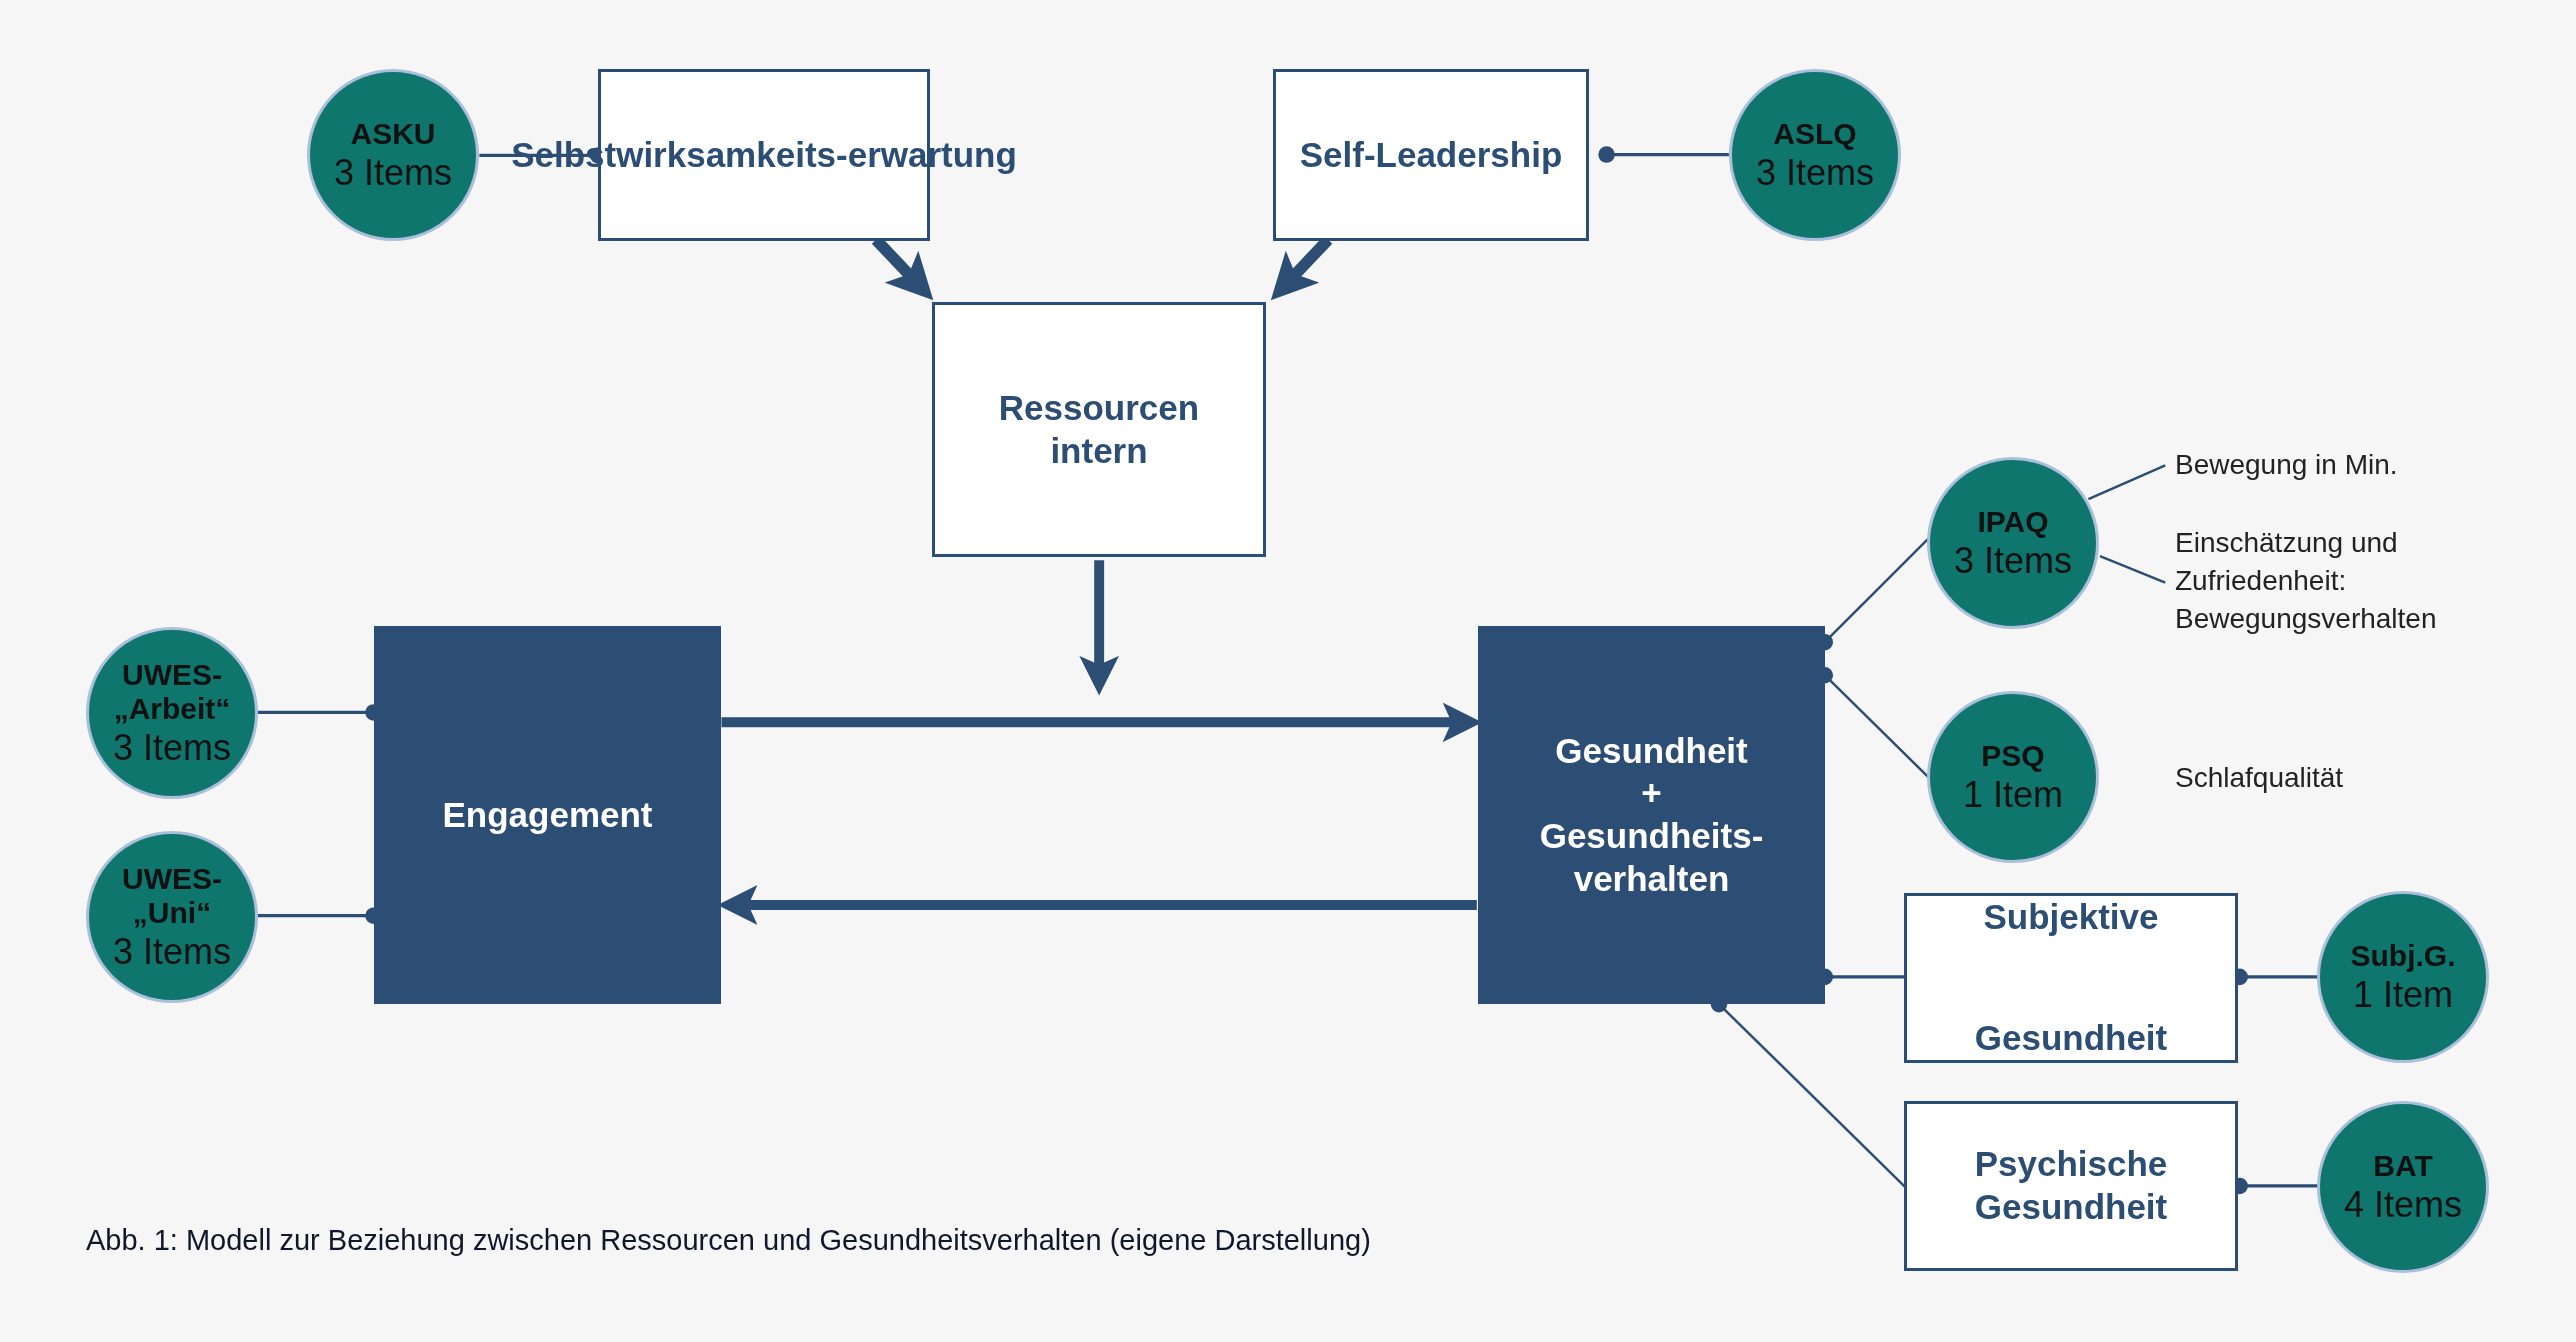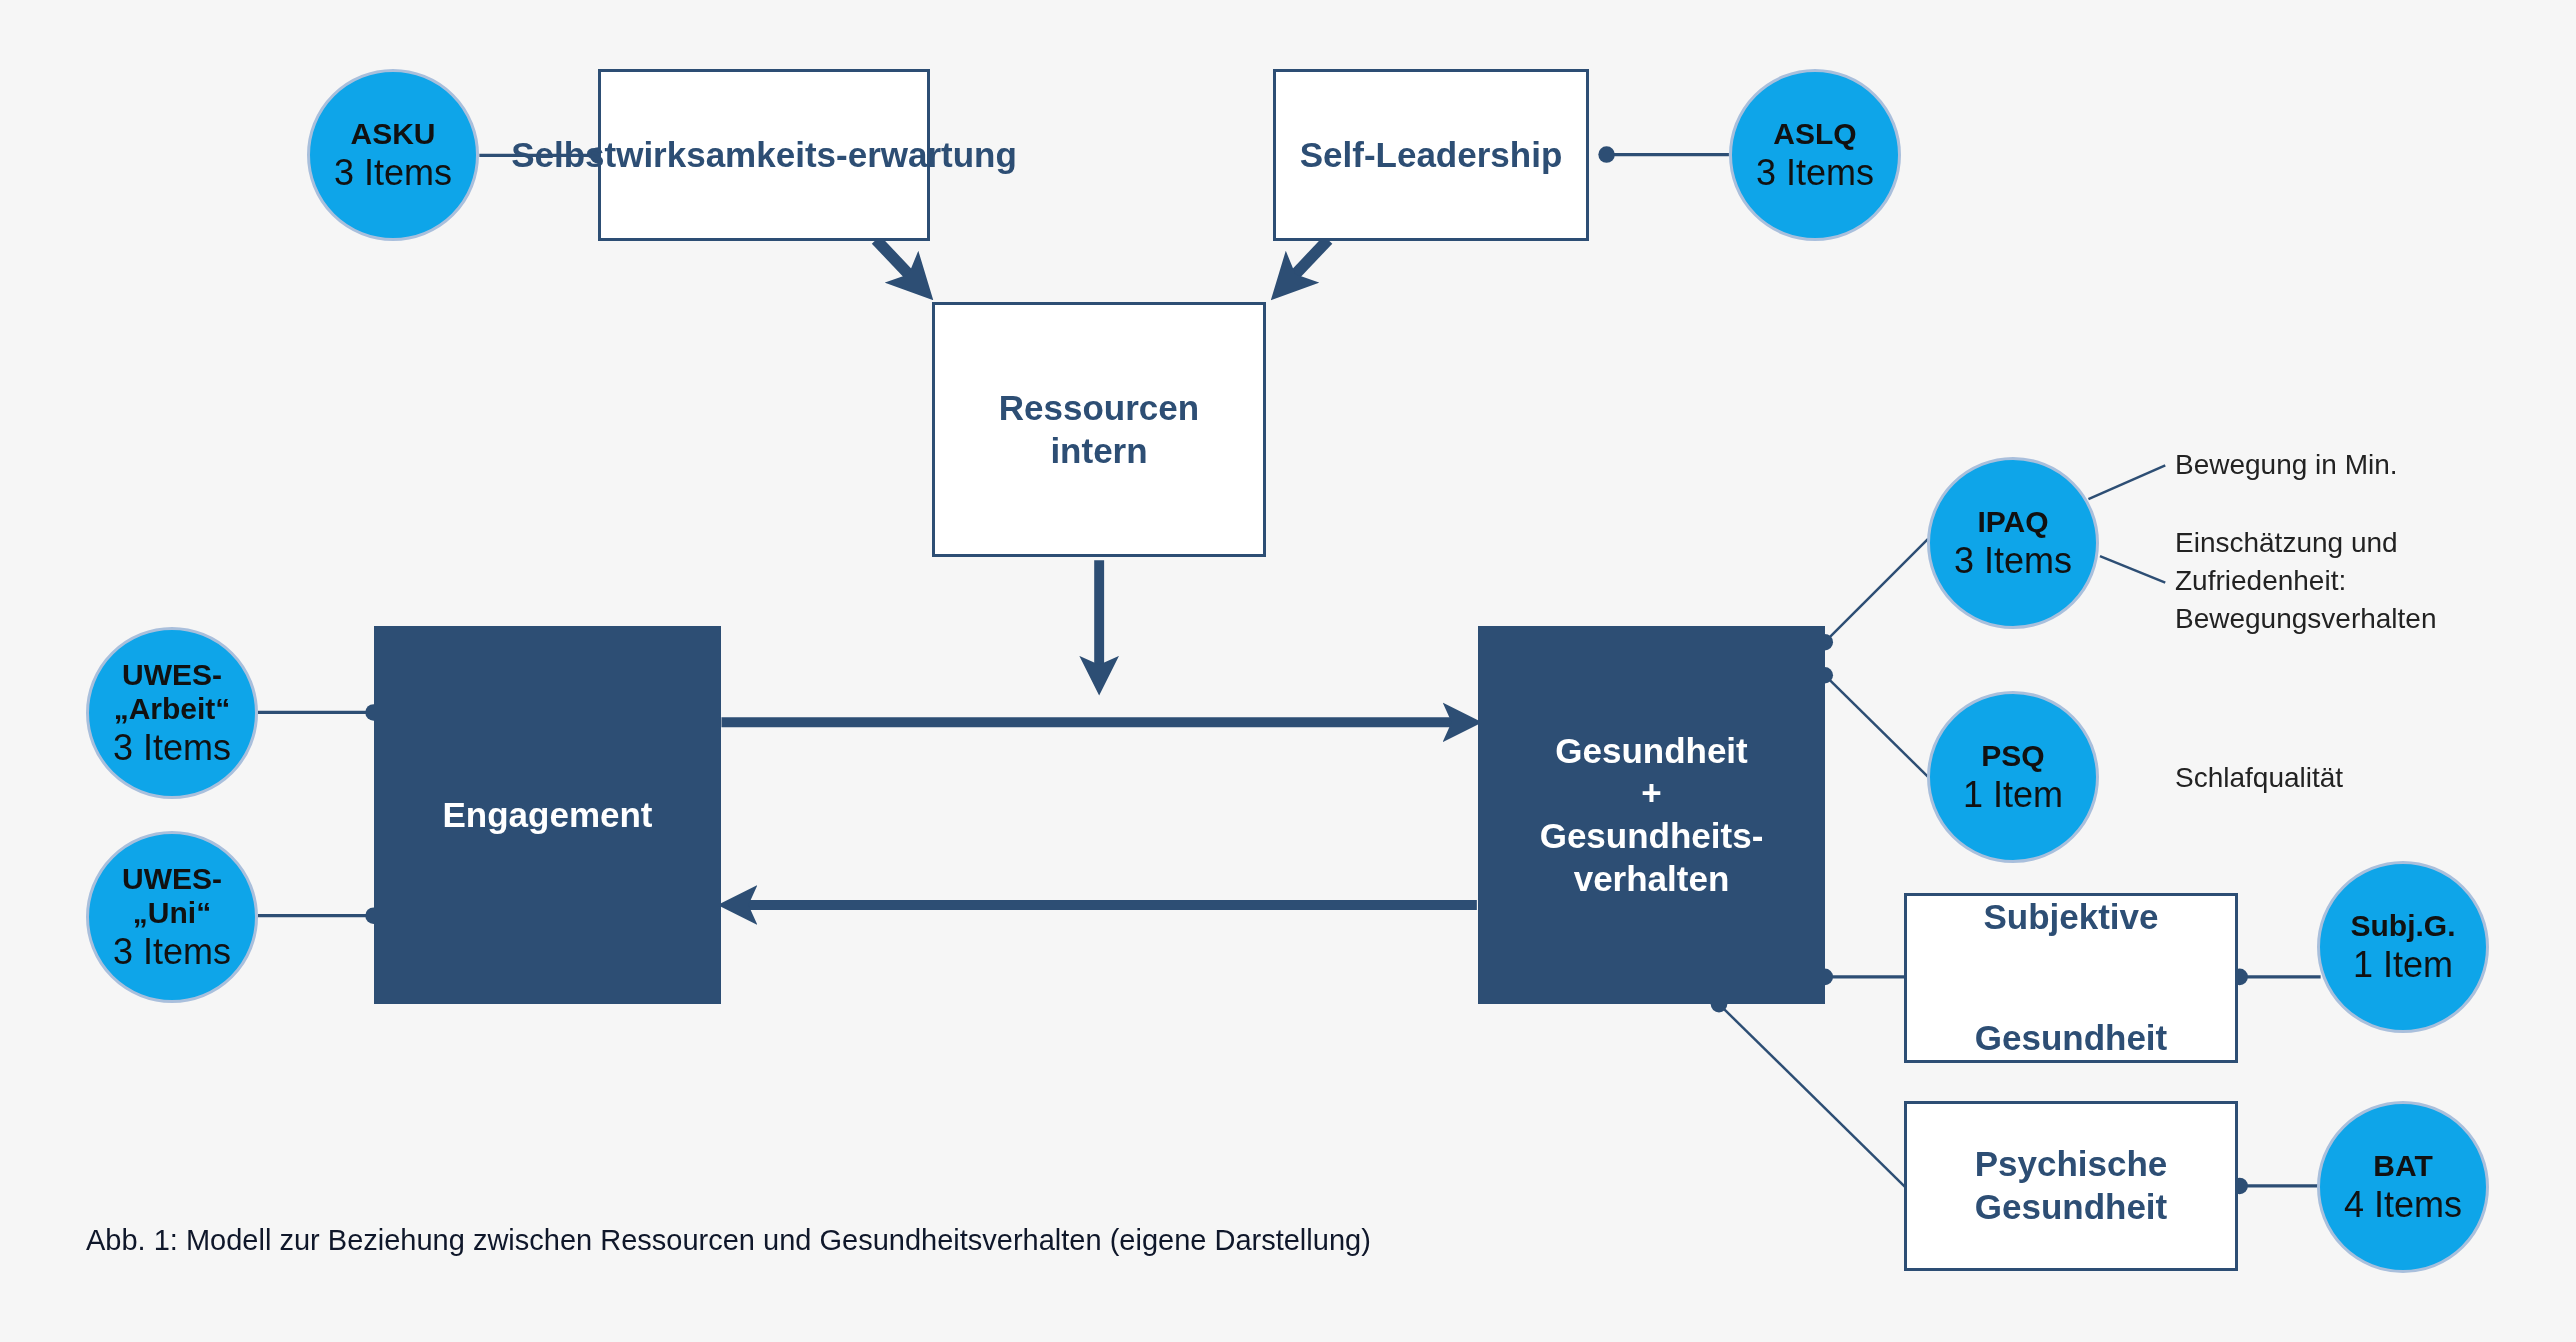--- a/index.html
+++ b/index.html
@@ -5,21 +5,21 @@
   html, body { margin:0; padding:0; }
   body { width:2576px; height:1343px; background:#f6f6f6; position:relative; overflow:hidden;
          font-family:"Liberation Sans", "DejaVu Sans", sans-serif; }
   svg.lines { position:absolute; left:0; top:0; width:2576px; height:1343px; }
   .box { position:absolute; box-sizing:border-box; display:flex; align-items:center; justify-content:center;
          text-align:center; font-weight:bold; line-height:1.22; }
   .box.outline { background:#ffffff; border:3.3px solid #2d4e74; color:#2d4e74; font-size:35px; }
   .box.filled { background:#2d4e74; color:#ffffff; font-size:35px; }
   .box span { display:block; }
   .circle { position:absolute; box-sizing:border-box; width:172px; height:172px; border-radius:50%;
-            background:#0ea5e9; border:3.3px solid #a9bfdc; display:flex; flex-direction:column;
+            background:#0f766e; border:3.3px solid #a9bfdc; display:flex; flex-direction:column;
             align-items:center; justify-content:center; text-align:center; color:#111; line-height:1.15; }
   .circle .t { font-weight:bold; font-size:30px; }
   .circle .s { font-size:36px; }
   .note { position:absolute; font-size:28px; color:#222; line-height:1.35; }
   .caption { position:absolute; left:86px; top:1224px; font-size:29px; color:#0f172a; }
 </style>
 </head>
 <body>
 
 <svg class="lines" viewBox="0 0 3117 1625">
@@ -109,21 +109,21 @@
   <span class="s">3 Items</span>
 </div>
 <div class="circle" style="left:1927px;top:457px;">
   <span class="t">IPAQ</span>
   <span class="s">3 Items</span>
 </div>
 <div class="circle" style="left:1927px;top:691px;">
   <span class="t">PSQ</span>
   <span class="s">1 Item</span>
 </div>
-<div class="circle" style="left:2317px;top:861px;">
+<div class="circle" style="left:2317px;top:891px;">
   <span class="t">Subj.G.</span>
   <span class="s">1 Item</span>
 </div>
 <div class="circle" style="left:2317px;top:1101px;">
   <span class="t">BAT</span>
   <span class="s">4 Items</span>
 </div>
 
 <div class="note" style="left:2175px;top:446px;">
   <span>Bewegung in Min.</span>

